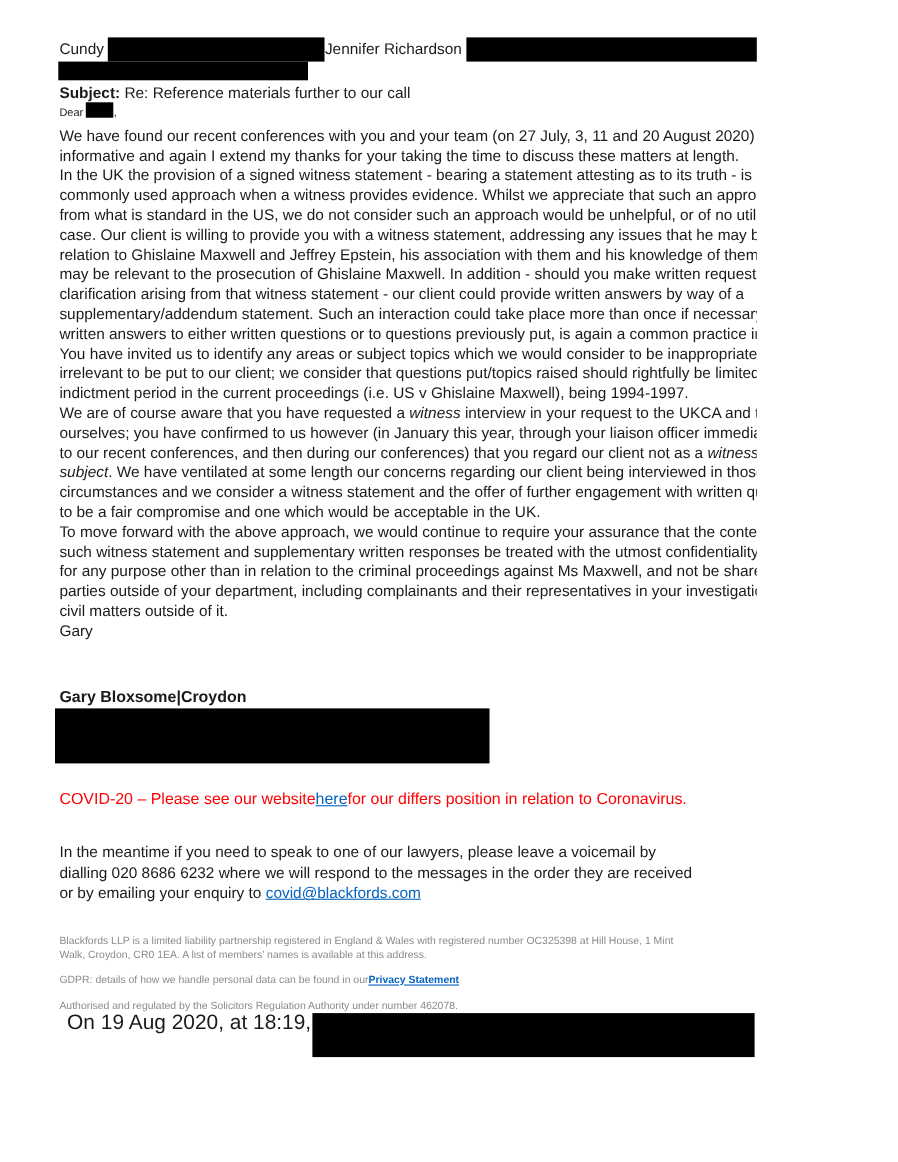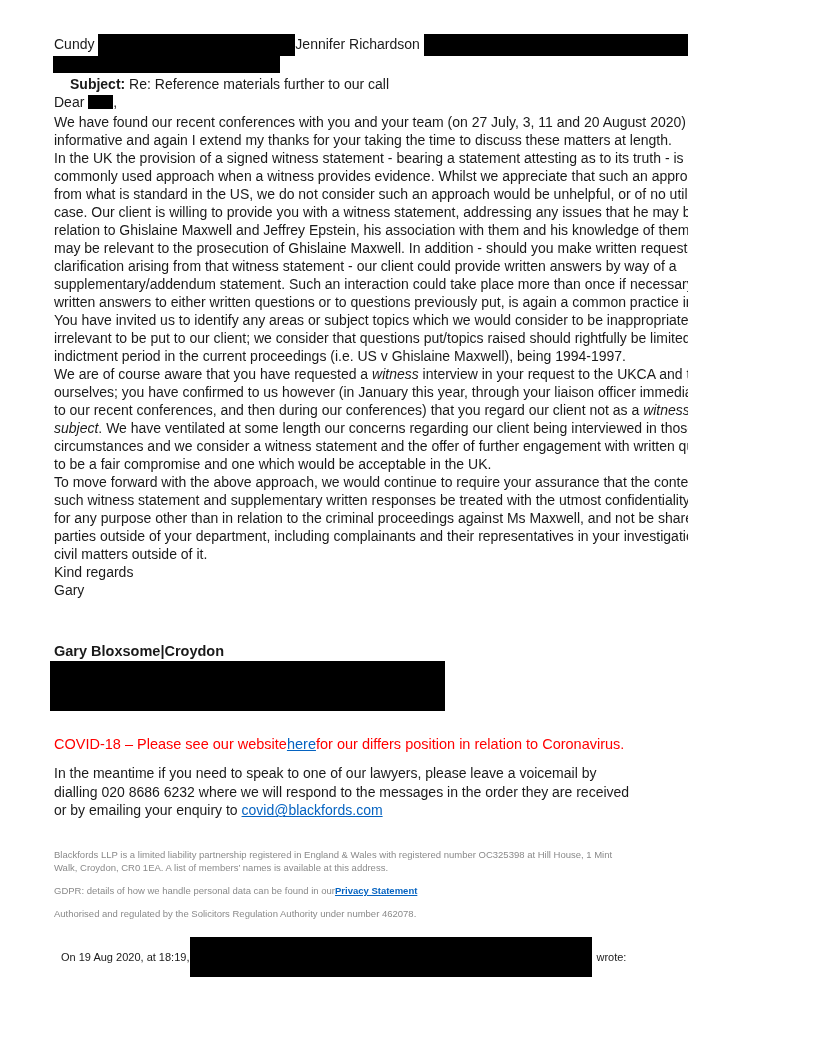--- a/index.html
+++ b/index.html
@@ -11,42 +11,42 @@
     color:#1a1a1a;
     box-sizing:border-box;
     padding:33px 56px 16px 54px;
     overflow:hidden;
   }
   .redact{background:var(--redaction,#000);display:inline-block;}
   .line1{white-space:nowrap;font-size:14px;height:22px;line-height:22px;}
   .line1 .r1{width:197px;height:22px;vertical-align:middle;}
   .line1 .r2{width:340px;height:22px;vertical-align:middle;}
   .r3{display:block;width:227px;height:17px;margin-left:-1px;margin-top:1px;}
-  .subject{font-size:14px;line-height:18px;margin-top:2px;margin-left:16px;}
+  .subject{font-size:14px;line-height:18px;margin-top:2px;}
   .subject b{font-weight:bold;}
-  .dear{font-size:14px;line-height:18px;}
+  .dear{font-size:10px;line-height:18px;}
   .dear .r4{width:25px;height:14px;vertical-align:-2px;}
   .body{margin-top:2px;width:707px;}
   .para{font-size:14px;line-height:18px;text-align:left;}
   .it{font-style:italic;text-align:right;}
   .sig-name{font-size:14.5px;font-weight:bold;margin-top:44px;line-height:17px;}
   .r5{display:block;width:395px;height:50px;margin-left:-4px;margin-top:1px;}
   .covid{margin-top:25px;font-size:14.5px;line-height:17px;}
   .red{color:var(--covid-red,#ff0000);}
   .link{color:var(--link-blue,#0563C1);text-decoration:underline;cursor:pointer;}
   .bold{font-weight:normal;}
-  .meantime{margin-top:11px;font-size:14px;line-height:18.7px;max-width:600px;}
+  .meantime{margin-top:29px;font-size:14px;line-height:18.7px;max-width:600px;}
   .footer{margin-top:28px;color:var(--footer-gray,#8a8a8a);font-size:9.5px;line-height:13px;}
   .fline{max-width:650px;}
   .fline + .fline{margin-top:10px;}
   .flink{color:var(--link-blue,#0563C1);font-weight:bold;text-decoration:underline;cursor:pointer;}
   .quote-line{
-    margin-top:17px;margin-left:7px;
-    font-size:11px;line-height:18px;
-    display:flex;align-items:center;white-space:nowrap;
+    margin-left:7px;
+    font-size:19px;line-height:18px;
+    display:flex;white-space:nowrap;
   }
   .quote-line .r6{width:402px;height:40px;margin-left:1px;margin-right:4px;flex:0 0 auto;}
 </style>
 </head>
 <body>
 
 <div class="page">
 
   <div class="line1">
     <span>Cundy </span><span class="redact r1"></span><span>Jennifer Richardson </span><span class="redact r2"></span>
@@ -63,30 +63,29 @@
   </div>
 
   <div class="body">
     <div class="para">We have found our recent conferences with you and your team (on 27 July, 3, 11 and 20 August 2020) helpful and informative and again I extend my thanks for your taking the time to discuss these matters at length.</div>
     <div class="para">In the UK the provision of a signed witness statement - bearing a statement attesting as to its truth - is a commonly used approach when a witness provides evidence. Whilst we appreciate that such an approach differs from what is standard in the US, we do not consider such an approach would be unhelpful, or of no utility, to your case. Our client is willing to provide you with a witness statement, addressing any issues that he may be able to,in relation to Ghislaine Maxwell and Jeffrey Epstein, his association with them and his knowledge of them such as may be relevant to the prosecution of Ghislaine Maxwell. In addition - should you make written requests for clarification arising from that witness statement - our client could provide written answers by way of a supplementary/addendum statement. Such an interaction could take place more than once if necessary. Providing written answers to either written questions or to questions previously put, is again a common practice in the UK.</div>
     <div class="para">You have invited us to identify any areas or subject topics which we would consider to be inappropriate or irrelevant to be put to our client; we consider that questions put/topics raised should rightfully be limited to the indictment period in the current proceedings (i.e. US v Ghislaine Maxwell), being 1994-1997.</div>
     <div class="para">
       <span>We are of course aware that you have requested a </span><span class="it">witness</span><span> interview in your request to the UKCA and to ourselves; you have confirmed to us however (in January this year, through your liaison officer immediately prior to our recent conferences, and then during our conferences) that you regard our client not as a </span><span class="it">witness</span><span> but as a </span><span class="it">subject</span><span>. We have ventilated at some length our concerns regarding our client being interviewed in those circumstances and we consider a witness statement and the offer of further engagement with written questioning to be a fair compromise and one which would be acceptable in the UK.</span>
     </div>
     <div class="para">To move forward with the above approach, we would continue to require your assurance that the content of any such witness statement and supplementary written responses be treated with the utmost confidentiality, not used for any purpose other than in relation to the criminal proceedings against Ms Maxwell, and not be shared with any parties outside of your department, including complainants and their representatives in your investigation and in civil matters outside of it.</div>
-    <div class="para">Kind regards</div>
     <div class="para">Gary</div>
   </div>
 
   <div class="sig-name">Gary Bloxsome|Croydon</div>
 
   <div class="redact r5"></div>
 
   <div class="covid">
-    <span class="red">COVID-18 – Please see our website</span><a class="link bold">here</a><span class="red">for our differs position in relation to Coronavirus.</span>
+    <span class="red">COVID-20 – Please see our website</span><a class="link bold">here</a><span class="red">for our differs position in relation to Coronavirus.</span>
   </div>
 
   <div class="meantime">
     <span>In the meantime if you need to speak to one of our lawyers, please leave a voicemail by dialling 020 8686 6232 where we will respond to the messages in the order they are received or by emailing your enquiry to </span><a class="link">covid@blackfords.com</a>
   </div>
 
   <div class="footer">
     <div class="fline">Blackfords LLP is a limited liability partnership registered in England &amp; Wales with registered number OC325398 at Hill House, 1 Mint Walk, Croydon, CR0 1EA. A list of members’ names is available at this address.</div>
     <div class="fline">
       <span>GDPR: details of how we handle personal data can be found in our</span><a class="flink">Privacy Statement</a>

